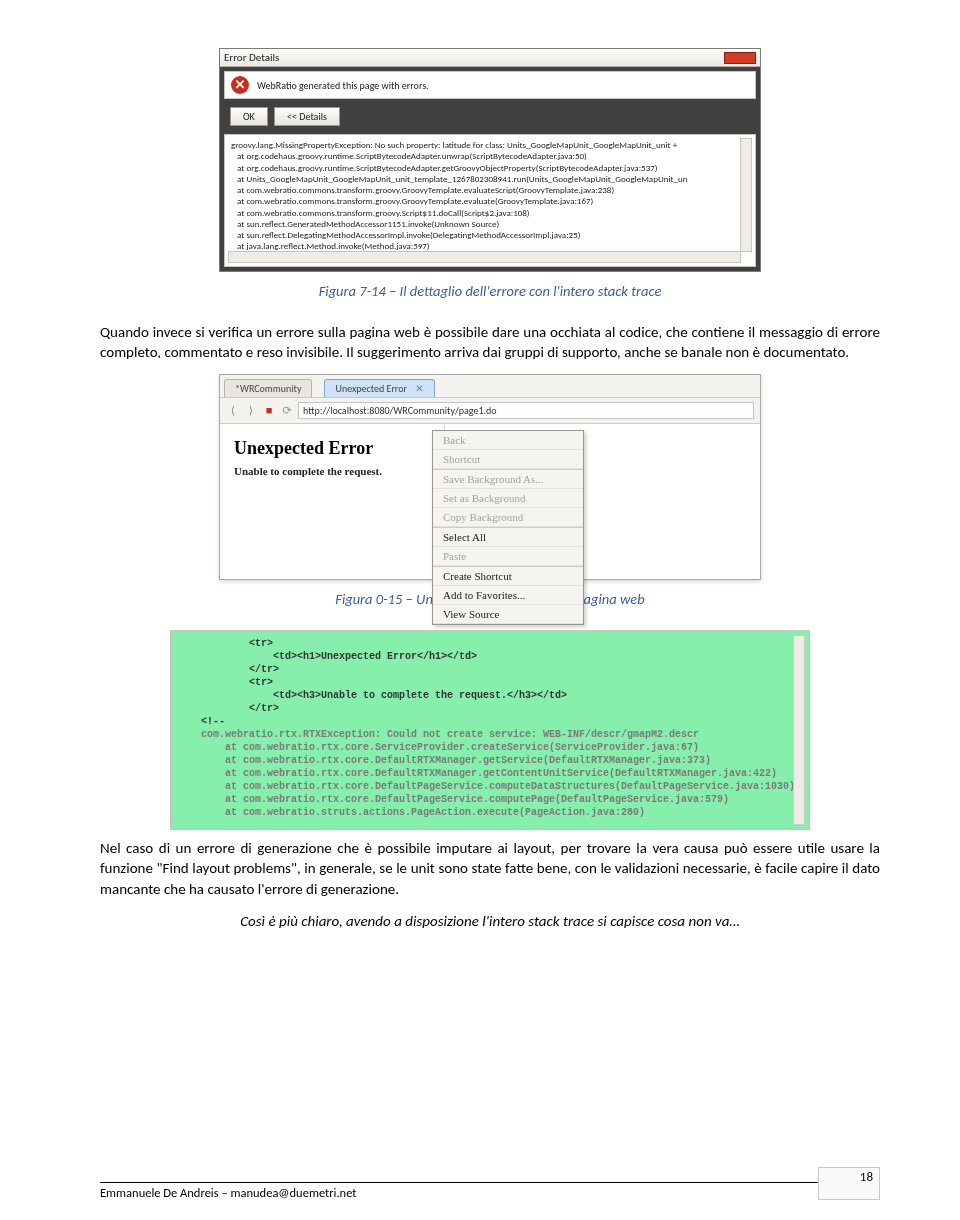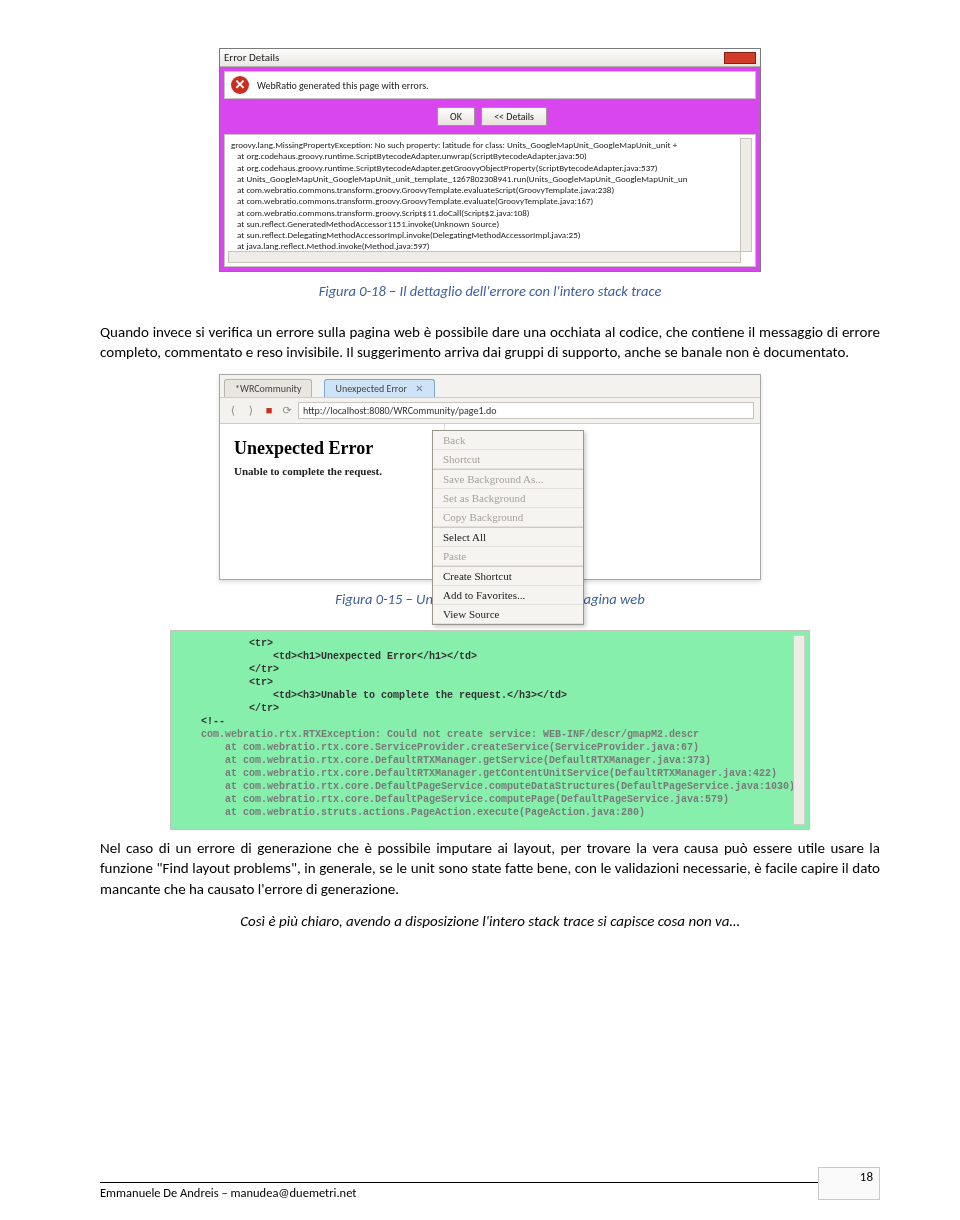--- a/index.html
+++ b/index.html
@@ -55,21 +55,21 @@
     padding: 1px 6px 2px;
     font-size: 13px;
     margin-top: -18px;
     background: #fafafa;
   }
 
   
   .win1 {
     width: 540px;
     margin: 0 auto;
-    background: #d946ef;
+    background: #404040;
     border: 1px solid #7a7a7a;
     font-size: 10px;
     color: #222;
     text-align: left;
   }
   .win1 .titlebar {
     display: flex;
     justify-content: space-between;
     align-items: center;
     background: linear-gradient(#fdfdfd, #e9e6e2);
@@ -94,21 +94,21 @@
   }
   .erricon {
     width: 18px; height: 18px; border-radius: 50%;
     background: #c92f21;
     color: #fff;
     font-weight: bold;
     text-align: center;
     line-height: 18px;
     font-size: 13px;
   }
-  .win1 .btnrow { text-align: center; padding: 4px 6px; }
+  .win1 .btnrow { text-align: left; padding: 4px 6px; }
   .winbtn {
     display: inline-block;
     border: 1px solid #9a958d;
     background: linear-gradient(#fdfdfd,#e7e3dd);
     padding: 2px 12px;
     font-size: 10px;
     margin-left: 4px;
   }
   .win1 .trace {
     background: #fff;
@@ -266,21 +266,21 @@
    at org.codehaus.groovy.runtime.ScriptBytecodeAdapter.getGroovyObjectProperty(ScriptBytecodeAdapter.java:537)
    at Units_GoogleMapUnit_GoogleMapUnit_unit_template_1267802308941.run(Units_GoogleMapUnit_GoogleMapUnit_un
    at com.webratio.commons.transform.groovy.GroovyTemplate.evaluateScript(GroovyTemplate.java:238)
    at com.webratio.commons.transform.groovy.GroovyTemplate.evaluate(GroovyTemplate.java:167)
    at com.webratio.commons.transform.groovy.Script$11.doCall(Script$2.java:108)
    at sun.reflect.GeneratedMethodAccessor1151.invoke(Unknown Source)
    at sun.reflect.DelegatingMethodAccessorImpl.invoke(DelegatingMethodAccessorImpl.java:25)
    at java.lang.reflect.Method.invoke(Method.java:597)</span><div class="sb-v"></div><div class="sb-h"></div></div>
     </div>
   </div>
-  <div class="caption">Figura 0-18 – Il dettaglio dell'errore con l'intero stack trace</div>
+  <div class="caption">Figura 7-14 – Il dettaglio dell'errore con l'intero stack trace</div>
 
   <p class="para">Quando invece si verifica un errore sulla pagina web è possibile dare una occhiata al codice, che contiene il messaggio di errore completo, commentato e reso invisibile. Il suggerimento arriva dai gruppi di supporto, anche se banale non è documentato.</p>
 
   <div class="figwrap">
     <div class="fig2">
       <div class="tabs">
         <div class="tab">*WRCommunity</div>
         <div class="tab active">
           <span>Unexpected Error</span>
           <span style="margin-left:6px;color:#66829e;">✕</span>

